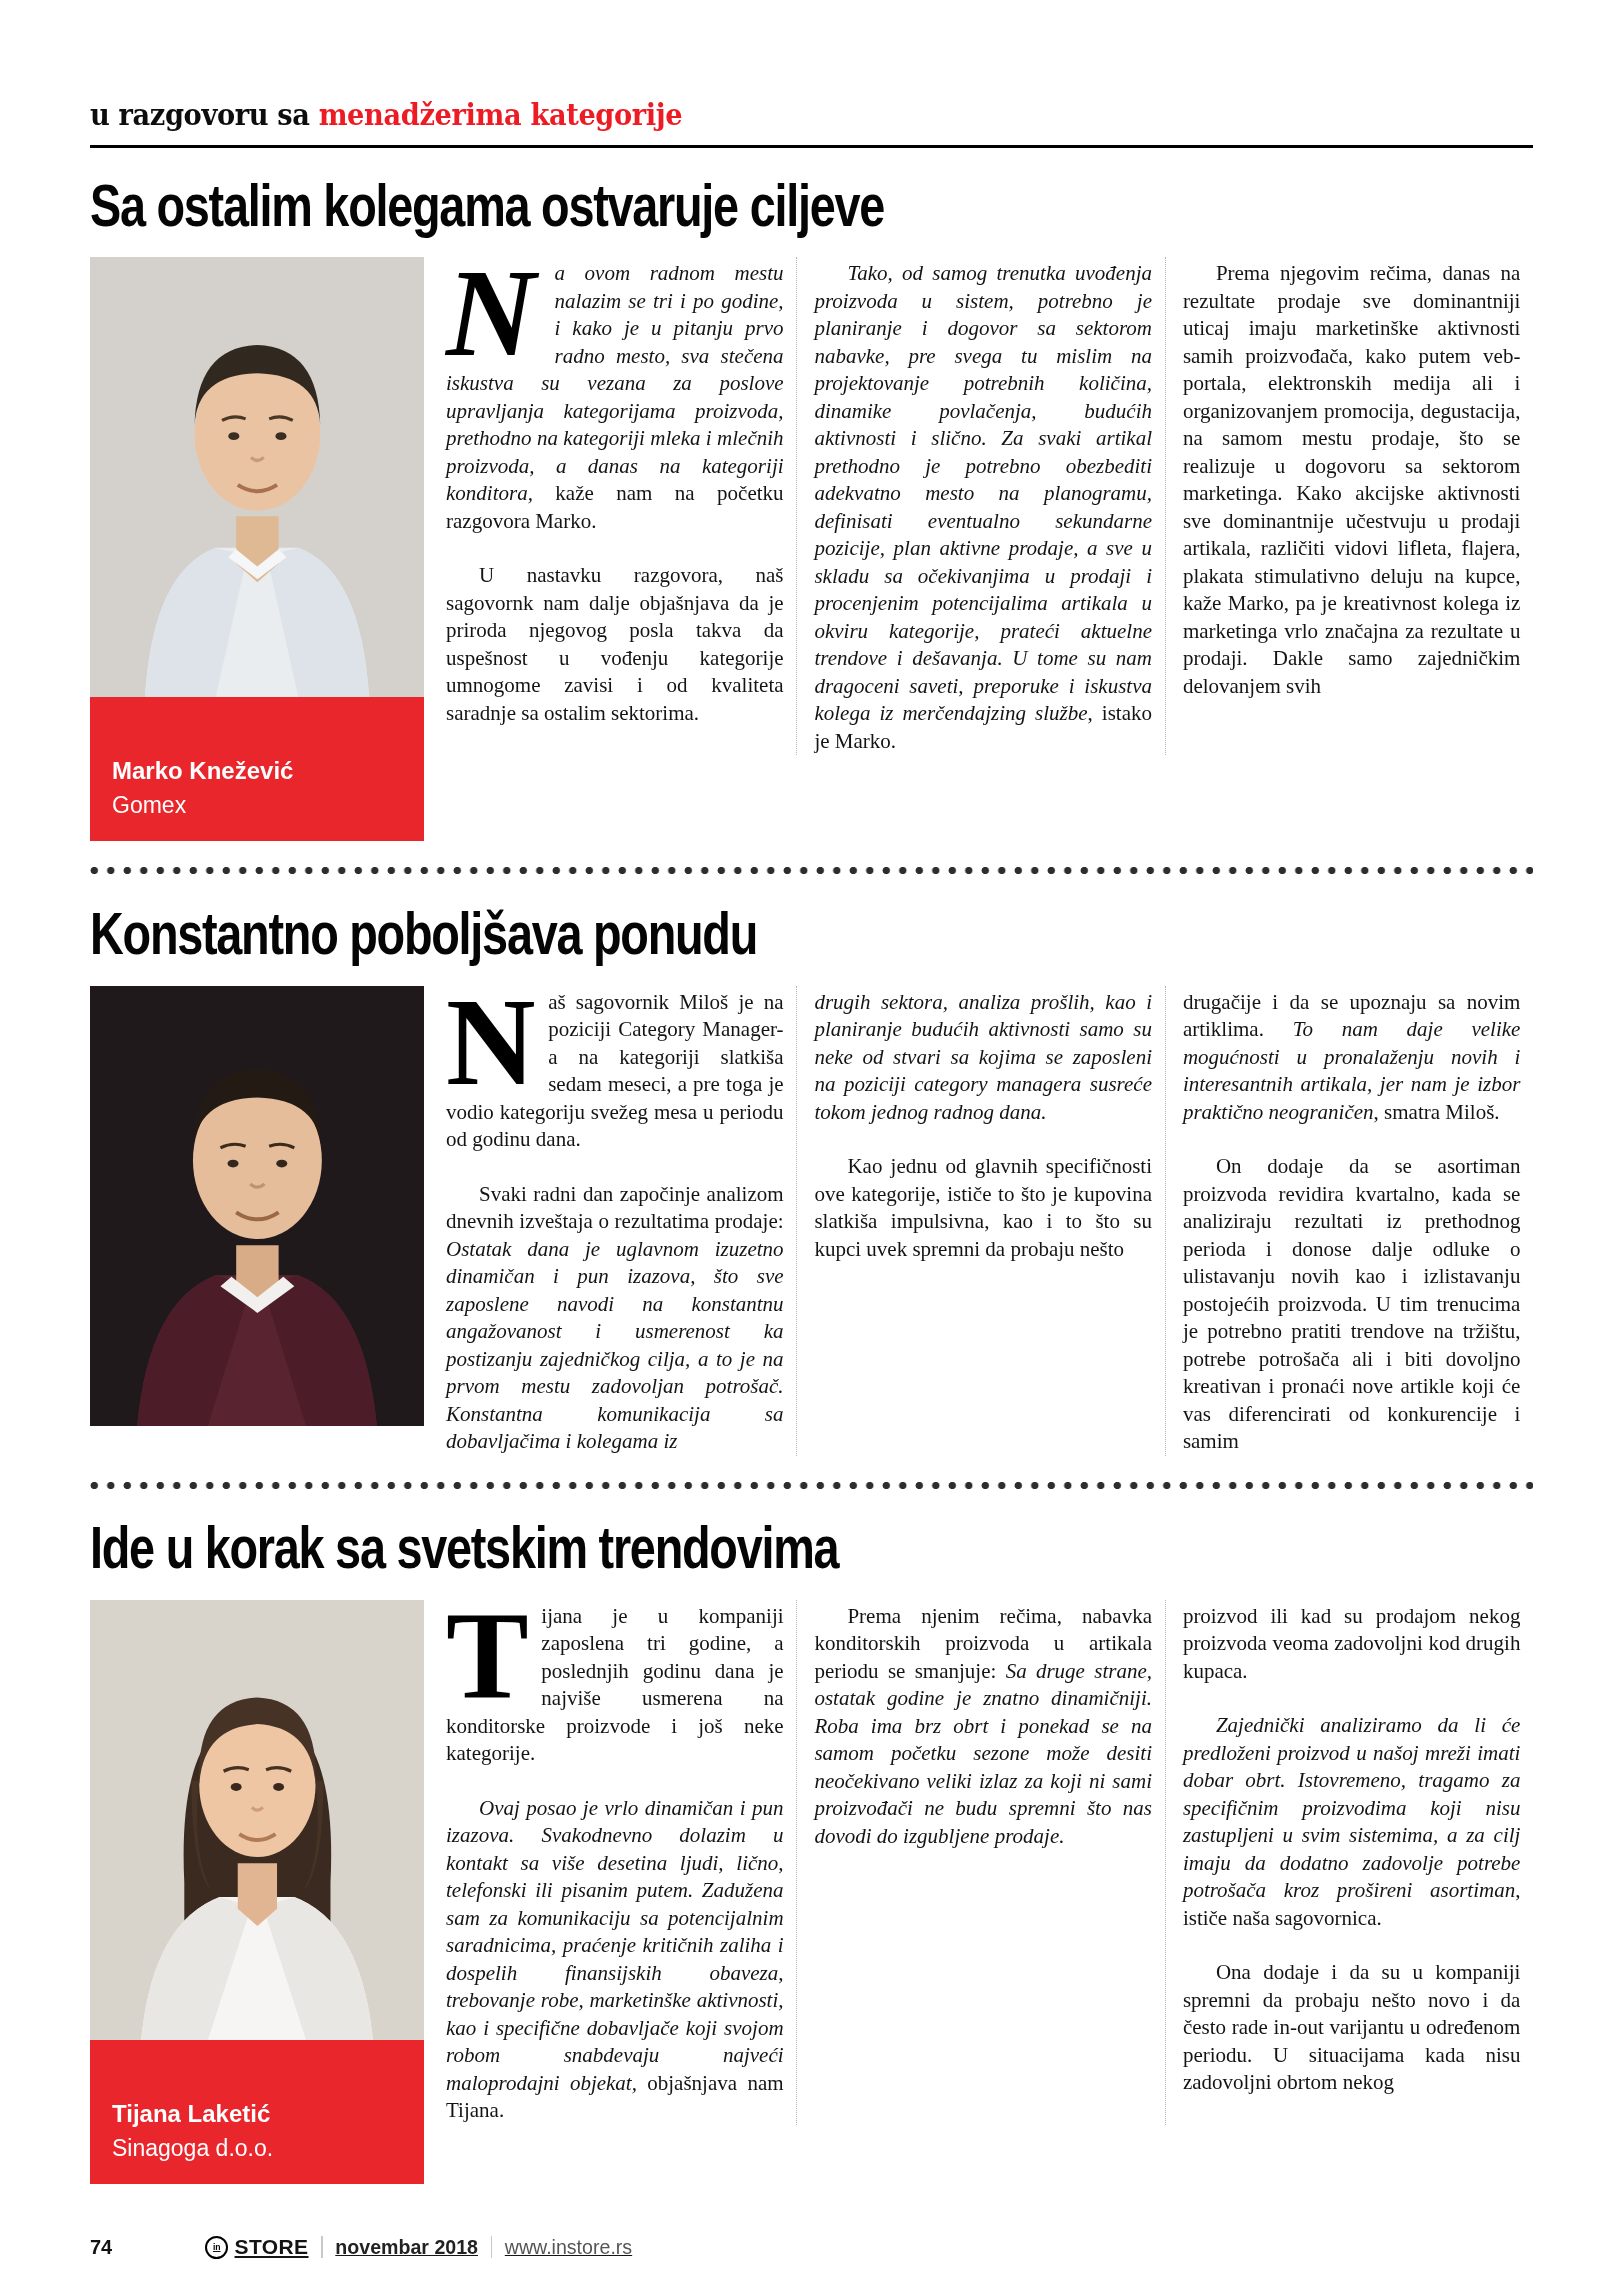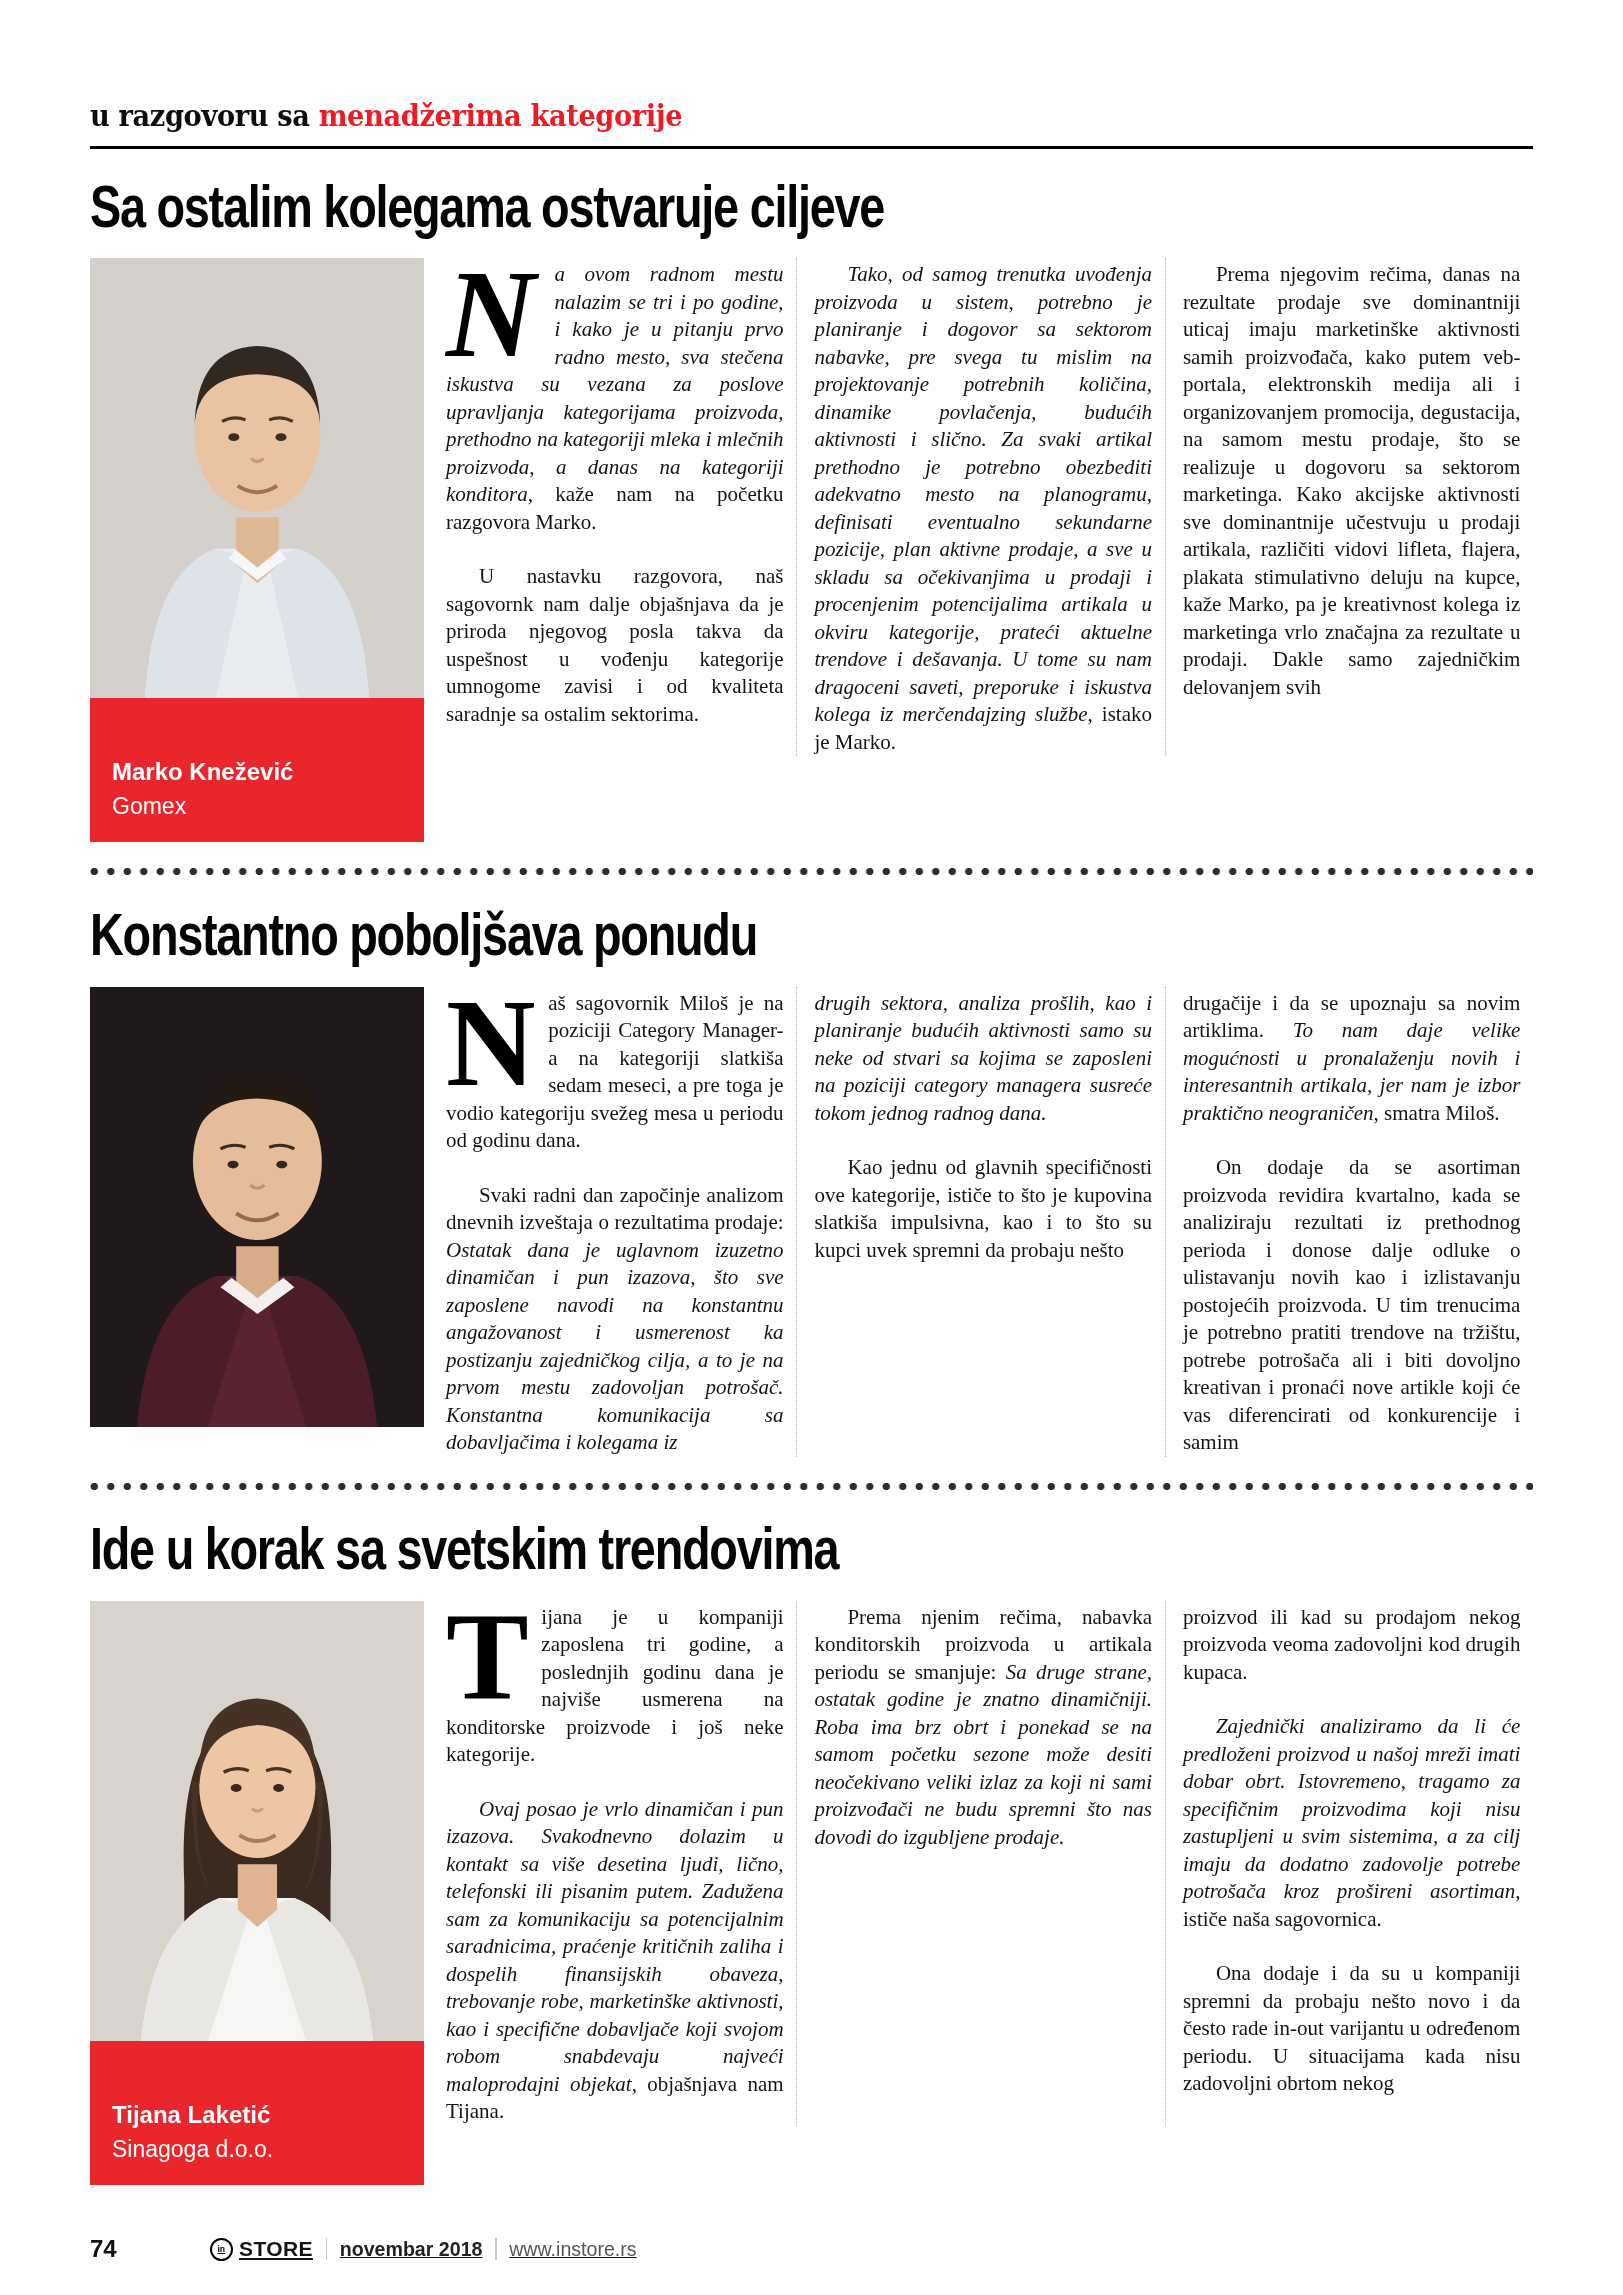--- a/index.html
+++ b/index.html
@@ -1,21 +1,21 @@
 <!DOCTYPE html>
 <html style="font-size:12.6px"><head>
 <meta charset="utf-8">
 <style>
   html,body { margin:0; padding:0; background:#ffffff; }
   .page { width:1623px; height:2295px; position:relative; background:#fff; overflow:hidden;
           font-family:"Liberation Serif", serif; color:#141414; }
   .content { margin:0 90px; }
 
   
-  .kicker { padding-top:51px;margin-top:48px; }
+  .kicker { padding-top:98px; }
   .kicker-inner { display:inline-block; transform:scaleX(0.94); transform-origin:left bottom;
                   font-family:"DejaVu Serif", serif; font-weight:700; font-size:29px; color:#0d0d0d;
                   white-space:nowrap; letter-spacing:-0.4px; }
   .kicker-red { color:#ed1c24; }
   .rule { border-top:3.1px solid #000; margin-top:12.6px; }
 
   
   .headline { margin:27px 0 0 0; font-family:"Liberation Sans", sans-serif; font-weight:700;
               font-size:60px; line-height:1.04; letter-spacing:-1.6px; color:#050505;
               transform:scaleX(0.78); transform-origin:left bottom; white-space:nowrap; }
@@ -42,21 +42,21 @@
   .dc-italic { font-style:italic; padding-right:19px; }
 
   
   .dotsep { height:9.4px; margin:25px 0 17.3px 0;
             background-image:radial-gradient(circle at 4.3px 4.7px, #2d2d2d 3.4px, rgba(0,0,0,0) 4.1px);
             background-size:16.5px 9.4px; background-repeat:repeat-x; }
 
   
   .footer { position:absolute; left:90px; right:90px; top:2235px;
             display:flex; align-items:center; font-family:"Liberation Sans", sans-serif; }
-  .pg { font-weight:700; font-size:24px; color:#111; }
+  .pg { font-weight:700; font-size:20px; color:#111; }
   .logo-group { display:flex; align-items:center; margin-left:93px;text-decoration:underline; }
   .logo-circle { width:19px; height:19px; border:2.4px solid #000; border-radius:50%;
                  display:inline-flex; align-items:center; justify-content:center;
                  font-size:8.6px; font-weight:700; color:#000; }
   .brand { font-weight:700; font-size:21px; margin-left:6.3px; letter-spacing:0.4px; }
   .fsep { width:1.6px; height:22px; background:#c9c9c9; margin:0 12.6px; }
   .issue { font-weight:700; font-size:19.6px; color:#222; }
   .site { font-weight:400; font-size:19.6px; color:#555; }
 </style>
 </head>

